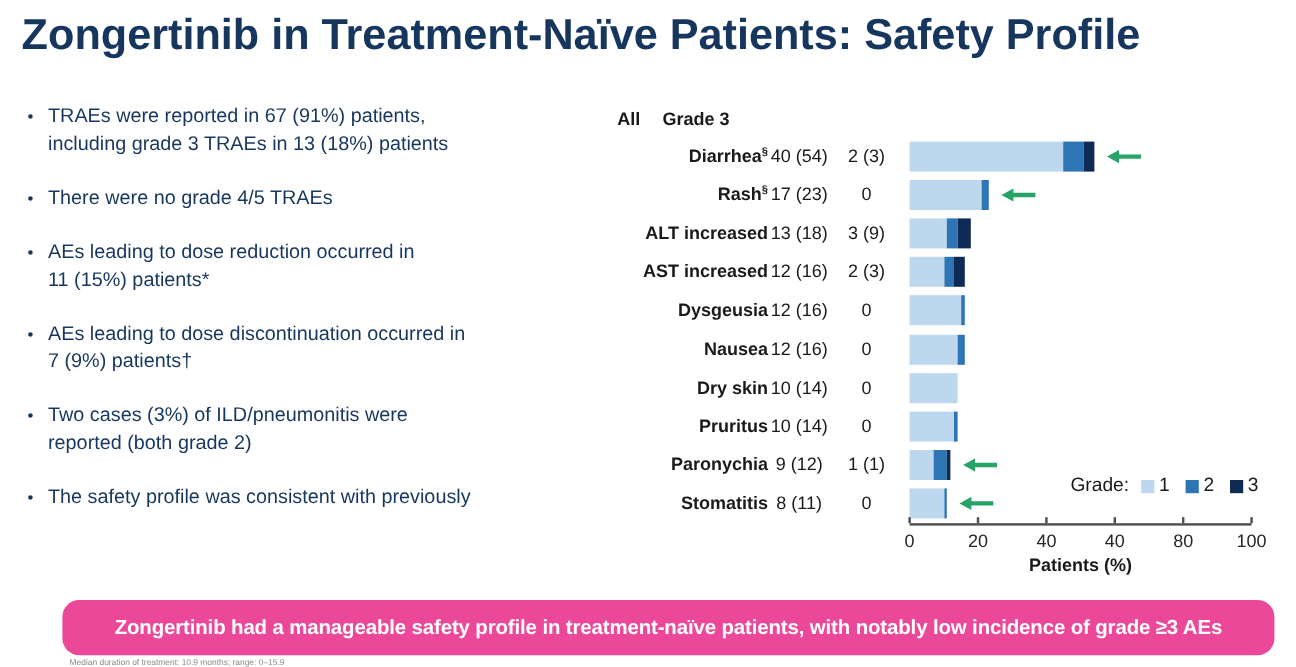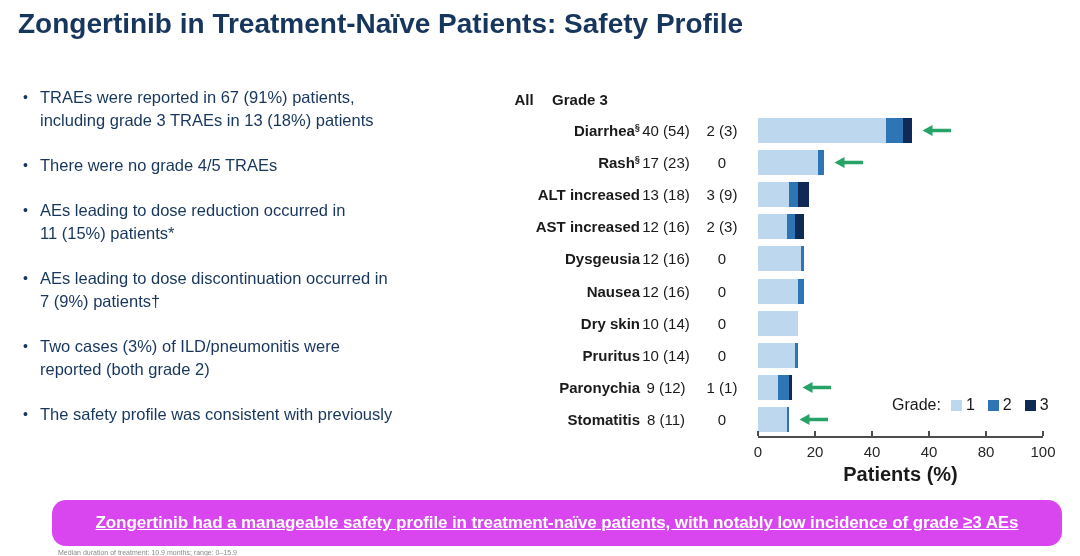--- a/index.html
+++ b/index.html
@@ -1,21 +1,21 @@
 <!DOCTYPE html>
 <html><head>
 <meta charset="utf-8">
 <title>Slide</title>
 <style>
   * { margin:0; padding:0; box-sizing:border-box; }
   html,body { background:#fff; }
   body { font-family:"Liberation Sans", sans-serif; }
   .slide { position:relative; width:1080px; height:556px; background:#ffffff; overflow:hidden; }
 
-  .title { position:absolute; left:18px; top:8px; font-size:28px; font-weight:bold; color:#17365d; }
+  .title { position:absolute; left:18px; top:8px; font-size:36px; font-weight:bold; color:#17365d; }
 
   .bullets { position:absolute; left:18px; top:86px; width:474px; color:#17365d; font-size:16.5px; }
   .bullet { display:flex; margin-bottom:22px; }
   .bullet .dot { flex:none; width:22px; padding-left:5px; font-size:14px; line-height:23px; }
   .bullet .btext { line-height:23px; }
 
   sup { font-size:0.62em; vertical-align:super; line-height:0; }
 
   .chart { position:absolute; left:498px; top:84px; width:578px; color:#1a1a1a; font-size:15px; }
   .chart-header { display:flex; align-items:center; height:30px; font-weight:bold; }
@@ -25,21 +25,21 @@
   .c-all { width:52px; text-align:center; }
   .c-g3 { width:60px; text-align:center; }
   .bar { display:flex; height:25px; margin-left:6px; }
   .seg { height:100%; }
   .arrow { margin-left:10px; display:flex; align-items:center; }
 
   .axis { position:absolute; left:260px; top:352px; width:285px; height:46px; }
   .axis-line { position:absolute; left:0; top:0; width:100%; height:2px; background:#4d4d4d; }
   .tick { position:absolute; top:-5px; width:2px; height:5px; background:#4d4d4d; transform:translateX(-50%); }
   .ticklbl { position:absolute; top:7px; transform:translateX(-50%); font-size:15px; color:#262626; }
-  .xlabel { position:absolute; top:27px; width:100%; text-align:center; font-weight:bold; font-size:20px; color:#1a1a1a; }
+  .xlabel { position:absolute; top:27px; width:100%; text-align:center; font-weight:bold; font-size:15px; color:#1a1a1a; }
 
   .legend { position:absolute; left:892px; top:396px; display:flex; align-items:center; font-size:16px; color:#1a1a1a; }
   .legend-label { margin-right:10px; }
   .lg-item { display:flex; align-items:center; margin-right:13px; }
   .sw { width:11px; height:11px; margin-right:4px; }
 
   .banner { position:absolute; left:52px; top:500px; width:1010px; height:46px; border-radius:14px;
             display:flex; align-items:center; justify-content:center;
             color:#ffffff; font-weight:bold; font-size:17px; white-space:nowrap; letter-spacing:-0.1px; }
 
@@ -246,19 +246,19 @@
           <span class="sw" style="background: rgb(46, 117, 182);"></span>
           <span>2</span>
         </span>
         <span class="lg-item">
           <span class="sw" style="background: rgb(15, 43, 85);"></span>
           <span>3</span>
         </span>
       </span>
   </div>
 
-  <div class="banner" style="background: #d946ef; color: rgb(255, 255, 255); text-decoration: underline;">
+  <div class="banner" style="background: #ec4899; color: rgb(255, 255, 255);">
     <span>Zongertinib had a manageable safety profile in treatment-naïve patients, with notably low incidence of grade ≥3 AEs</span>
   </div>
 
   <div class="footnote">Median duration of treatment: 10.9 months; range: 0–15.9</div>
 
 </div>
 
 </body></html>

